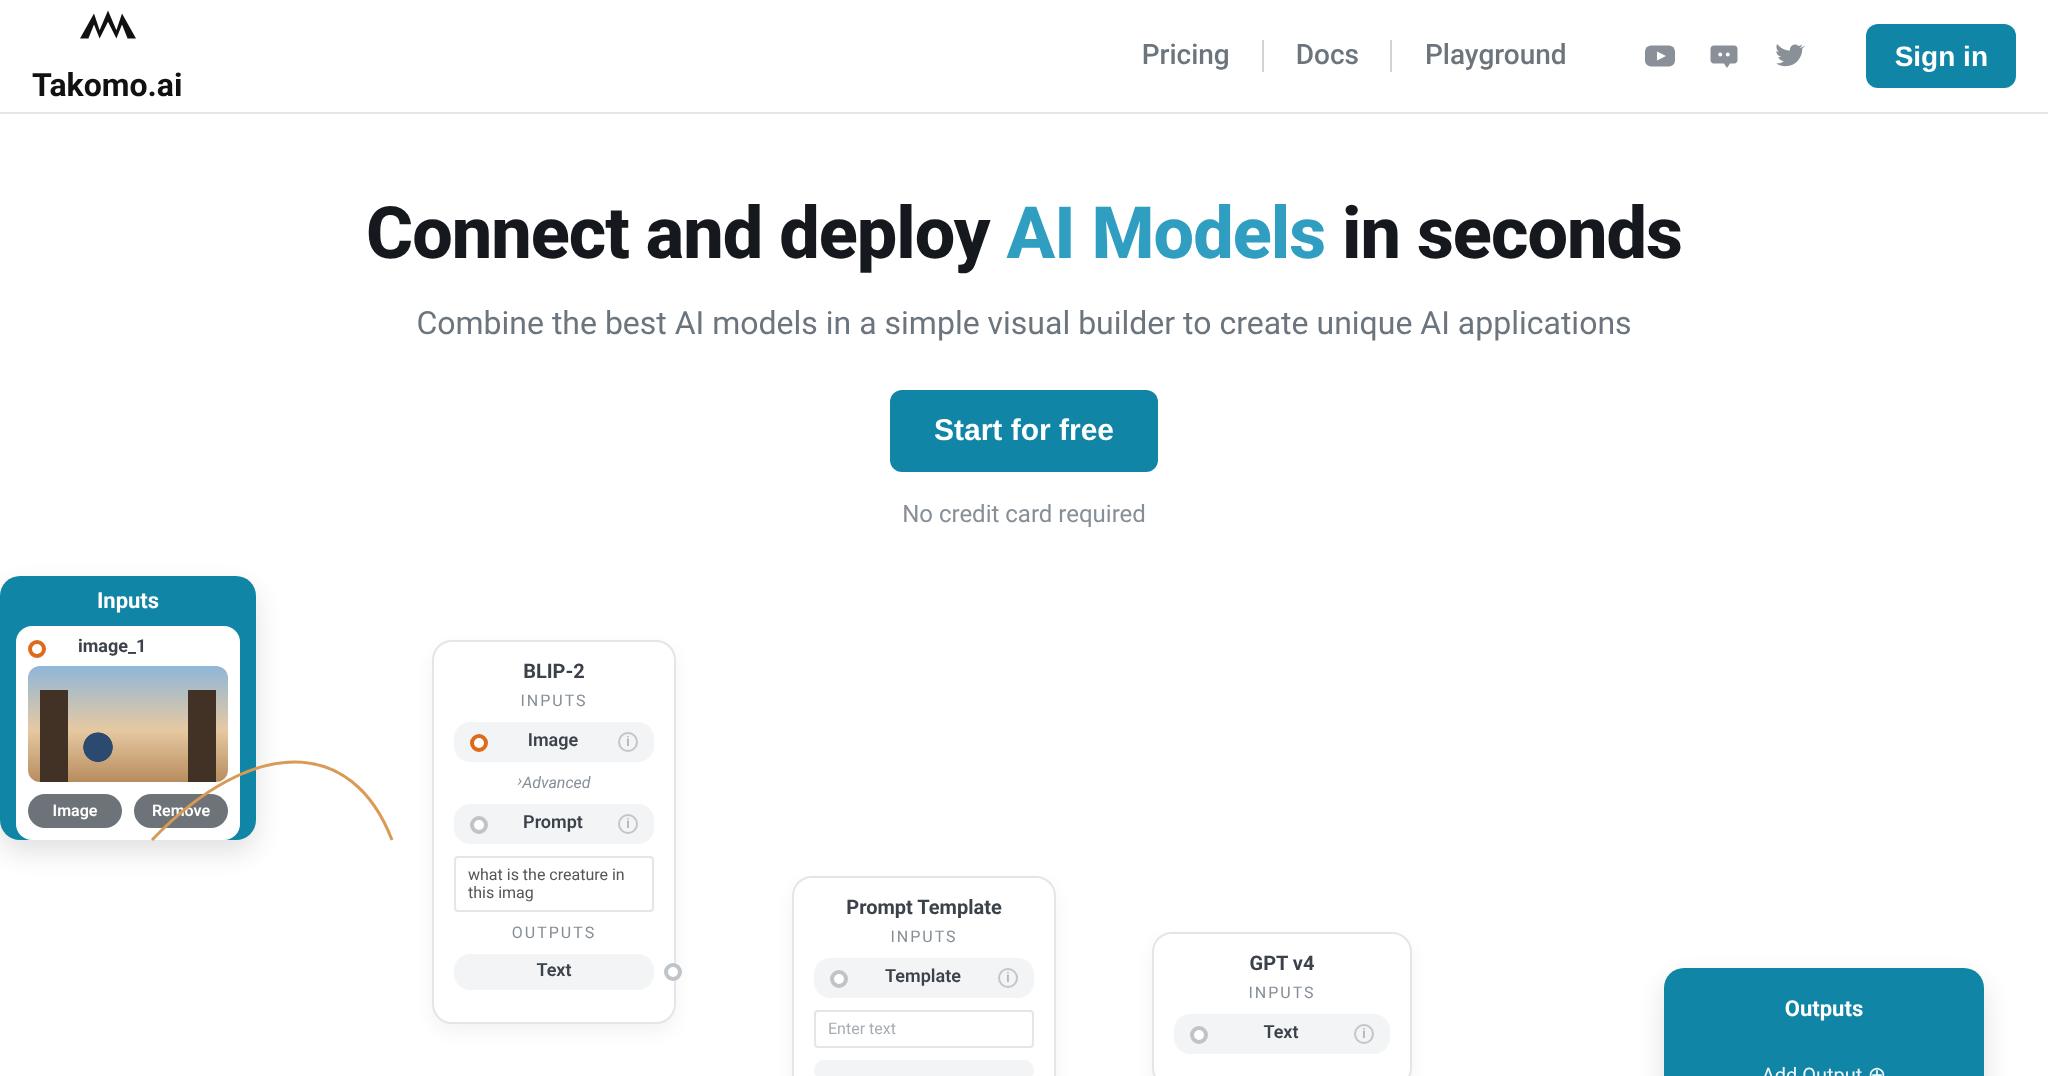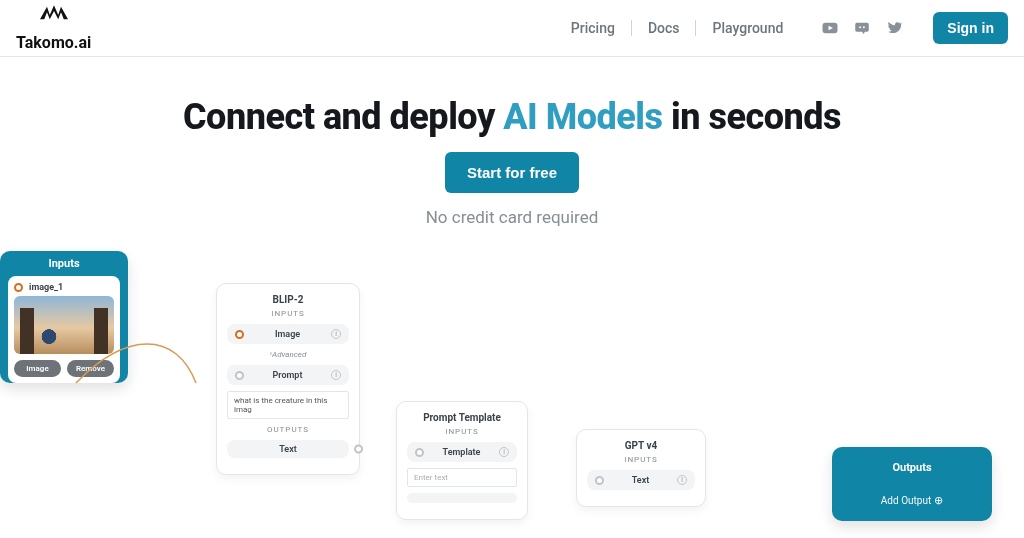--- a/index.html
+++ b/index.html
@@ -65,21 +65,21 @@
     margin:0 0 24px 0;
     font-size:16px;color:var(--muted);
   }
   .cta{
     display:inline-block;
     background:var(--teal-btn);color:#fff;
     border:none;border-radius:6px;
     padding:12px 22px;font-size:15px;font-weight:600;cursor:pointer;
   }
   .nocard{
-    margin:14px 0 0;font-size:17px;color:var(--muted2);
+    margin:14px 0 0;font-size:12px;color:var(--muted2);
   }
 
   
   .canvas{position:relative;width:100%;height:290px;margin-top:24px;}
 
   .node{
     position:absolute;
     background:#fff;
     border:1px solid var(--line);
     border-radius:10px;
@@ -122,21 +122,21 @@
   
   .inputs-node{
     width:128px;padding:0;
     background:var(--teal-btn);
     border:none;border-radius:10px;
     box-shadow:0 6px 14px rgba(0,0,0,0.12);
     color:#fff;
   }
   .inputs-node .head{font-weight:700;text-align:center;font-size:11px;padding:6px 0;}
   .inputs-node .body{margin:0 8px 8px;background:#fff;border-radius:8px;padding:6px;color:var(--text);}
-  .img-row{display:flex;align-items:center;gap:6px;margin-bottom:4px;position:relative;}
+  .img-row{display:flex;align-items:center;gap:16px;margin-bottom:4px;position:relative;}
   .img-row .name{font-size:9px;font-weight:700;flex:1}
   .thumb{
     width:100%;height:58px;border-radius:6px;
     background:
       radial-gradient(18px 18px at 35% 70%, #2c4a70 0 40%, transparent 42%),
       linear-gradient(180deg,#8fb6d8 0%, #e6c9a2 55%, #b88d5e 100%);
     position:relative;overflow:hidden;
   }
   .thumb::before,.thumb::after{
     content:'';position:absolute;bottom:0;width:14px;background:#423225;
@@ -206,20 +206,21 @@
     </span>
   </div>
   <button class="signin">Sign in</button>
 </div>
 <hr class="divider">
 
 <section class="hero">
   <h1>
     <span>Connect and deploy </span><span class="accent">AI Models</span><span> in seconds</span>
   </h1>
+  <p class="sub">Combine the best AI models in a simple visual builder to create unique AI applications</p>
   <button class="cta">Start for free</button>
   <p class="nocard">No credit card required</p>
 </section>
 
 <div class="canvas">
 
   <svg class="edge" style="left:66px;top:50px;width:170px;height:110px;">
     <path d="M130 82 C 110 30, 60 30, 10 82"></path>
   </svg>
 
@@ -231,21 +232,21 @@
         <span class="name">image_1</span>
       </div>
       <div class="thumb"></div>
       <div class="pillrow">
         <div class="pill">Image</div>
         <div class="pill">Remove</div>
       </div>
     </div>
   </div>
 
-  <div class="node" style="left:216px;top:32px;width:144px;">
+  <div class="node" style="left:216px;top:32px;width:122px;">
     <div class="title">BLIP-2</div>
     <div class="section-label">INPUTS</div>
     <div class="field">
       <span class="port"></span>
       <span class="lab">Image</span>
       <span class="info">i</span>
     </div>
     <div class="adv">Advanced</div>
     <div class="field">
       <span class="port off"></span>

